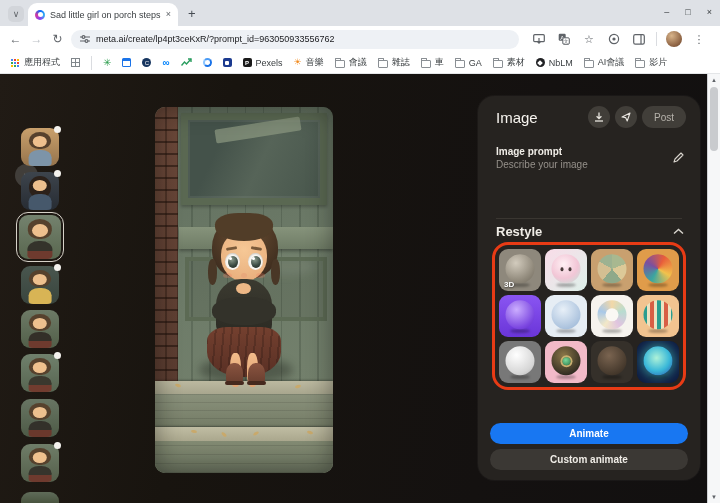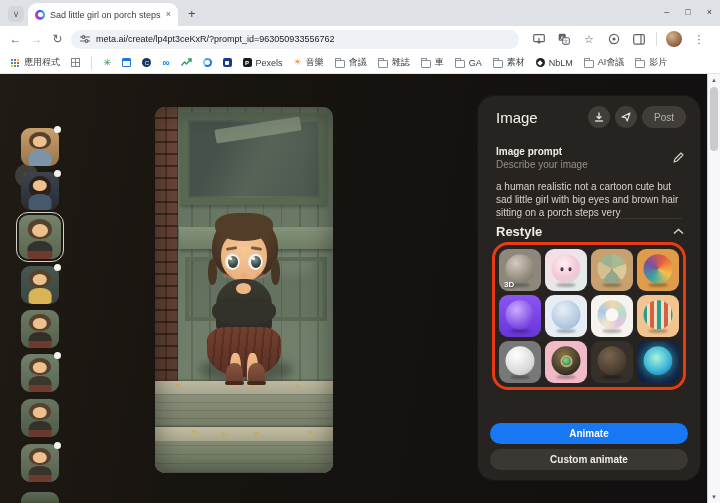--- a/index.html
+++ b/index.html
@@ -466,21 +466,20 @@
     <div class="prompt-head">
       <div class="lbl">Image prompt</div>
       <div class="sub">Describe your image</div>
       <span class="pencil">
         <svg width="11" height="11" viewBox="0 0 11 11">
             <path d="M1 10 L2 7 L8 1 L10 3 L4 9 Z" fill="none" stroke="#d8d4cd" stroke-width="1.1" stroke-linejoin="round"></path>
           </svg>
       </span>
     </div>
 
-    <div class="prompt-text">a human realistic not a cartoon cute but sad little girl with big eyes and brown hair sitting on a porch steps very</div>
     <div class="divider"></div>
 
     <div class="restyle-head">
       <span class="lbl" style="font-size:13px;">Restyle</span>
       <span class="chev">
         <svg width="11" height="7" viewBox="0 0 11 7">
             <path d="M1 5.5 L5.5 1.5 L10 5.5" stroke="#d8d4cd" stroke-width="1.4" fill="none"></path>
           </svg>
       </span>
     </div>

